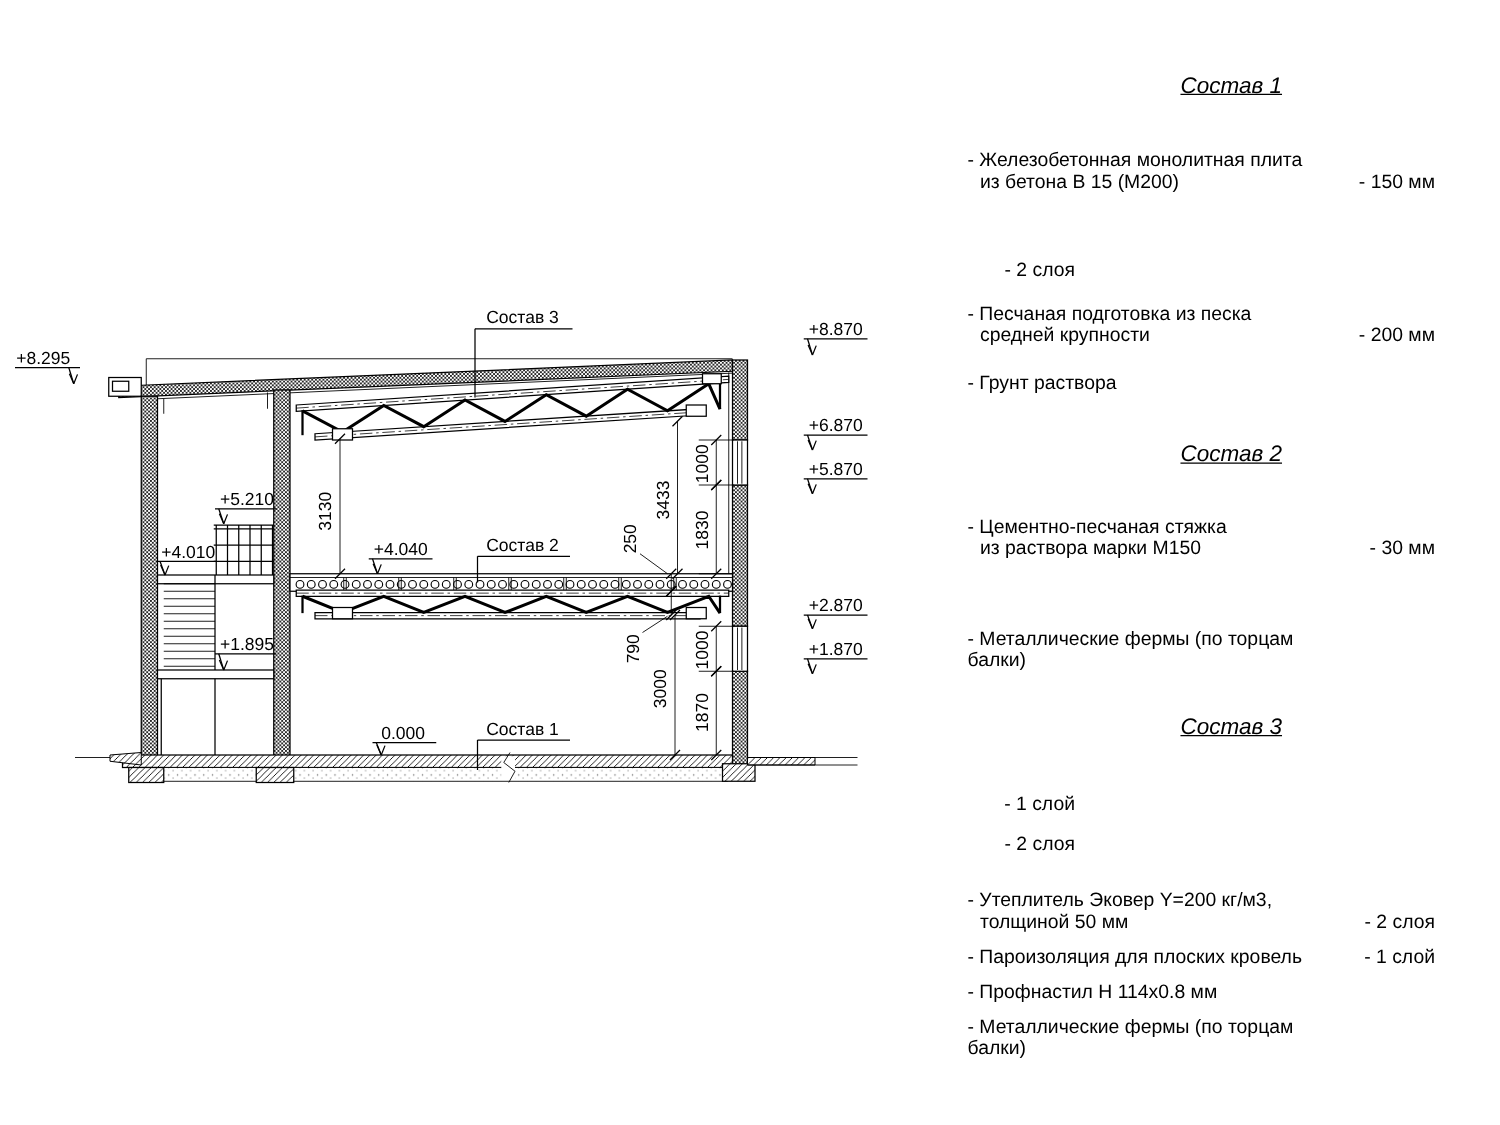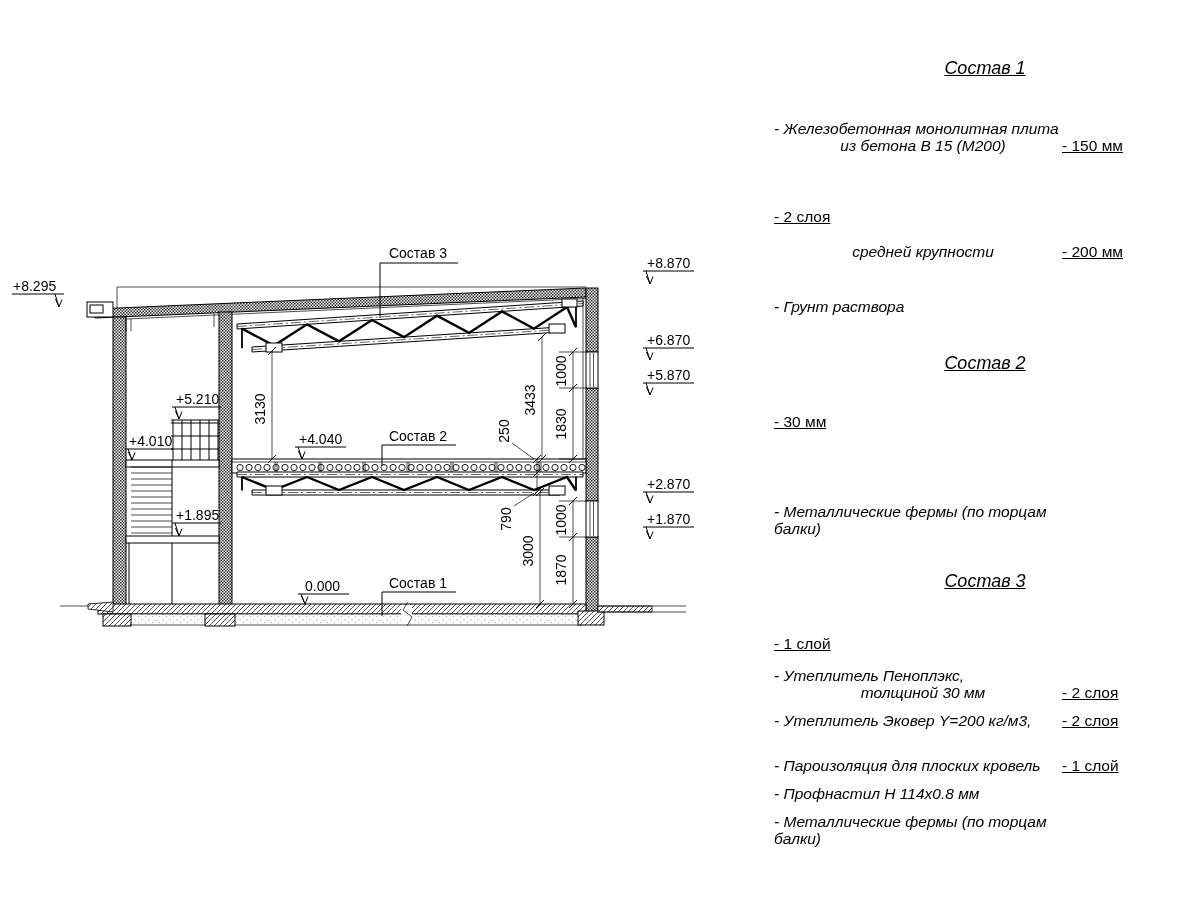--- a/index.html
+++ b/index.html
@@ -15,23 +15,23 @@
   .heavy{stroke:#000;stroke-width:2.4;fill:none;}
   .post{stroke:#000;stroke-width:1.8;fill:none;}
   .whitebox{fill:#fff;stroke:#000;stroke-width:1;}
   
   .specs{position:absolute;left:770px;top:0;width:386px;}
   .spec{position:absolute;left:0;width:100%;}
   .spec-title{margin:0;padding-left:44px;text-align:center;font-size:18px;font-weight:normal;
               font-style:italic;text-decoration:underline;}
   .spec-item{position:absolute;left:4px;right:0;display:flex;align-items:flex-end;
              font-size:15.5px;line-height:17px;}
-  .spec-lines{flex:1 1 auto;font-style:italic;}
-  .l2{padding-left:10px;text-align:center;}
-  .spec-value{flex:0 0 86px;text-align:left;padding-right:8px;white-space:nowrap;text-decoration:underline;}
+  .spec-lines{flex:1 1 auto;}
+  .l2{padding-left:10px;}
+  .spec-value{flex:0 0 86px;text-align:right;padding-right:8px;white-space:nowrap;}
 </style>
 </head>
 <body>
 
 <div class="stage">
 
   <svg width="1200" height="900" viewBox="0 0 1200 900">
     <defs>
       <pattern id="wallpat" width="3" height="3" patternUnits="userSpaceOnUse">
         <rect width="3" height="3" fill="#fff"></rect>
@@ -388,60 +388,62 @@
           <div class="l1">- Железобетонная  монолитная плита</div>
           <div class="l2">из бетона В 15 (М200)</div>
         </div>
         <div class="spec-value">- 150 мм</div>
       </div>
       <div class="spec-item" style="top:150px">
         <div class="spec-value">-  2 слоя</div>
       </div>
       <div class="spec-item" style="top:185px">
         <div class="spec-lines">
+          <div class="l1">- Песчаная подготовка из песка</div>
           <div class="l2">средней крупности</div>
         </div>
         <div class="spec-value">- 200 мм</div>
       </div>
       <div class="spec-item" style="top:240px">
         <div class="spec-lines">
             <div class="l1">- Грунт раствора</div>
           </div>
         <div class="spec-value"></div>
       </div>
     </section>
 
     <section class="spec" style="top:353px">
       <h3 class="spec-title">Состав 2</h3>
       <div class="spec-item" style="top:60px">
+        <div class="spec-lines">
+          <div class="l1">- Цементно-песчаная стяжка</div>
+          <div class="l2">из раствора марки М150</div>
+        </div>
         <div class="spec-value">- 30 мм</div>
       </div>
       <div class="spec-item" style="top:150px">
         <div class="spec-lines">
             <div class="l1">- Металлические фермы (по торцам балки)</div>
           </div>
         <div class="spec-value"></div>
       </div>
     </section>
 
     <section class="spec" style="top:571px">
       <h3 class="spec-title">Состав 3</h3>
       <div class="spec-item" style="top:64px">
         <div class="spec-value">- 1 слой</div>
       </div>
       <div class="spec-item" style="top:96px">
-        <div class="spec-lines">
-          <div class="l1">- Утеплитель Пеноплэкс,</div>
-          <div class="l2">толщиной 30 мм</div>
-        </div>
         <div class="spec-value">- 2 слоя</div>
       </div>
       <div class="spec-item" style="top:141px">
         <div class="spec-lines">
           <div class="l1">- Утеплитель Эковер Y=200 кг/м3,</div>
+          <div class="l2">толщиной 50 мм</div>
         </div>
         <div class="spec-value">- 2 слоя</div>
       </div>
       <div class="spec-item" style="top:186px">
         <div class="spec-lines">
             <div class="l1">- Пароизоляция для плоских кровель</div>
           </div>
         <div class="spec-value">- 1 слой</div>
       </div>
       <div class="spec-item" style="top:214px">

